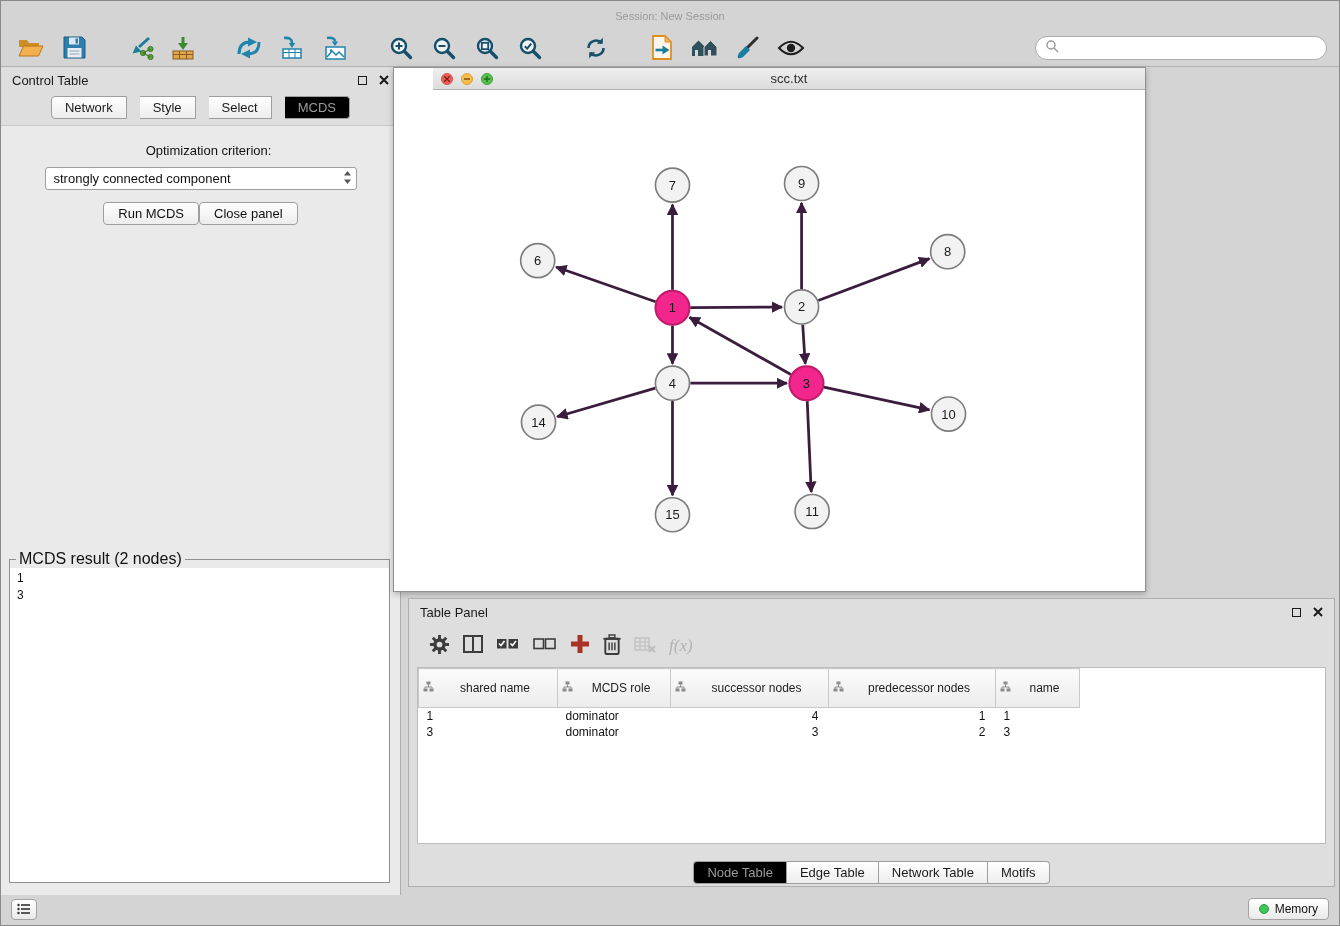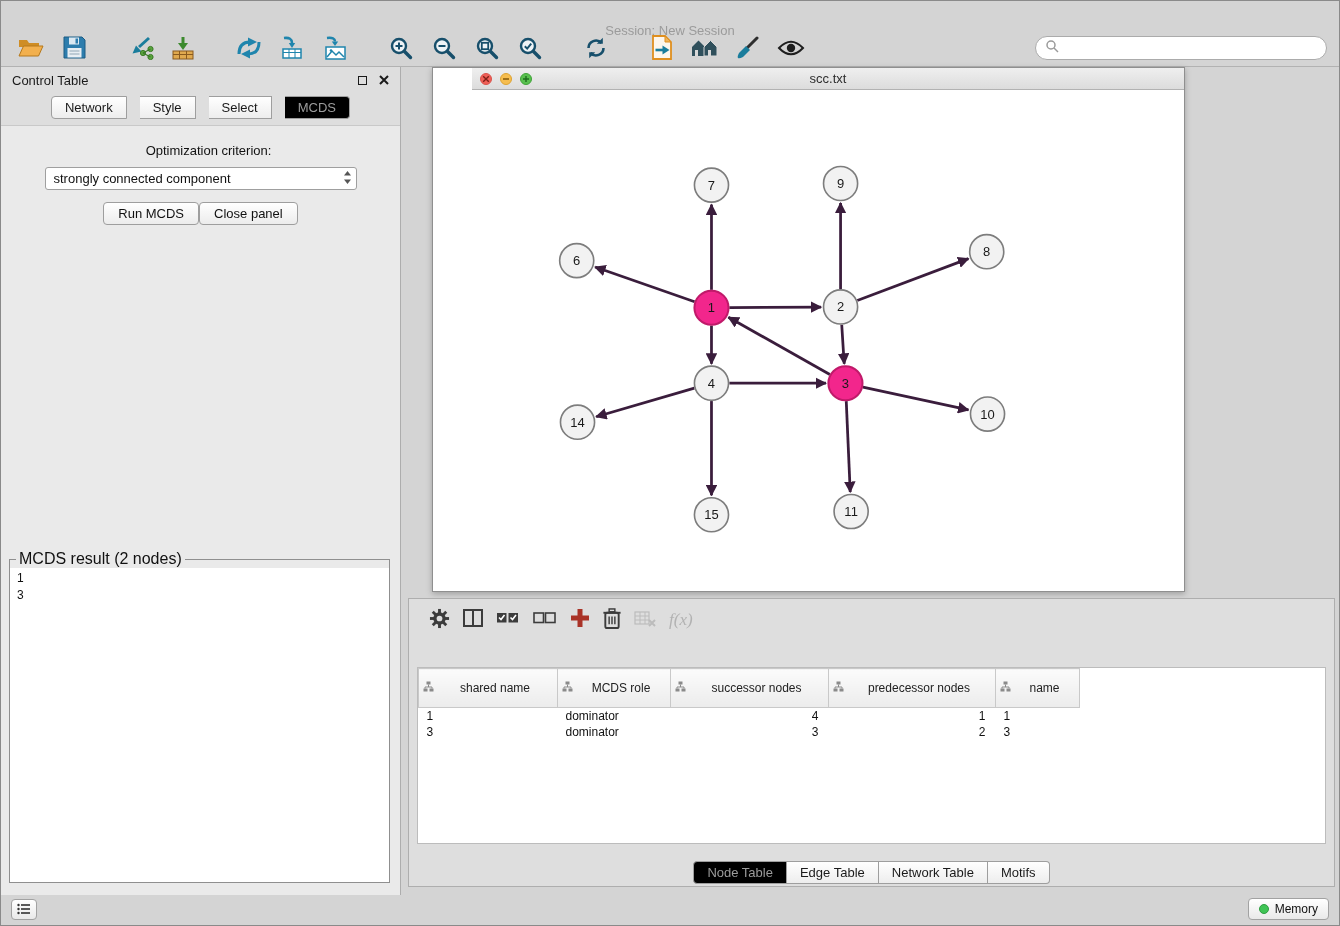--- a/index.html
+++ b/index.html
@@ -1,21 +1,21 @@
 <!DOCTYPE html>
 <html><head>
 <meta charset="utf-8">
 <style>
 *{margin:0;padding:0;box-sizing:border-box;}
 html,body{background:#666;}
 body{font-family:"Liberation Sans",sans-serif;}
 .app{position:relative;width:1340px;height:926px;background:#d4d4d4;overflow:hidden;border:1px solid #8a8a8a;}
 
 
-.titlebar{position:absolute;top:16px;left:0;right:0;height:28px;line-height:28px;text-align:center;font-size:13px;color:#9b9b9b;}
+.titlebar{position:absolute;top:1px;left:0;right:0;height:28px;line-height:28px;text-align:center;font-size:11px;color:#9b9b9b;}
 .toolbar{position:absolute;top:28px;left:0;right:0;height:38px;display:flex;align-items:center;padding:0 12px;gap:7px;border-bottom:1px solid #b2b2b2;}
 .tbtn{width:36px;height:30px;display:flex;align-items:center;justify-content:center;border-radius:4px;}
 .tgap{width:16px;}
 .search{margin-left:auto;width:292px;height:24px;border:1px solid #ababab;border-radius:12px;background:#fff;display:flex;align-items:center;padding:0 9px;gap:5px;}
 .search input{border:none;outline:none;flex:1;font-size:12px;background:transparent;color:#333;}
 
 
 .panel-header{height:26px;display:flex;align-items:center;padding:0 11px;font-size:13px;color:#1a1a1a;}
 .win-controls{margin-left:auto;display:flex;align-items:center;gap:12px;}
 .float-square{display:inline-block;width:9px;height:9px;border:1.5px solid #1a1a1a;}
@@ -31,21 +31,21 @@
 .opt-label{text-align:center;margin-top:17px;font-size:13px;color:#111;padding-left:16px;}
 .select{margin:9px auto 0;width:312px;height:23px;background:#fff;border:1px solid #9f9f9f;border-radius:3px;display:flex;align-items:center;padding:0 4px 0 8px;font-size:13px;color:#111;}
 .select-value{flex:1;overflow:hidden;white-space:nowrap;}
 .btn-row{display:flex;justify-content:center;margin-top:12px;}
 .mac-btn{font-family:"Liberation Sans",sans-serif;font-size:13px;color:#111;padding:3px 14px;background:linear-gradient(#ffffff,#ececec);border:1px solid #9e9e9e;border-radius:4px;}
 .result-box{position:absolute;left:8px;right:10px;top:424px;bottom:12px;border:1px solid #8f8f8f;padding:0;}
 .result-box legend{font-size:16px;color:#111;margin-left:6px;padding:0 3px;}
 .result-inner{width:100%;height:100%;background:#fff;font-size:12px;color:#111;line-height:17px;padding:2px 7px;white-space:pre-line;overflow:hidden;}
 
 
-.net-window{position:absolute;left:431px;top:66px;width:753px;height:525px;background:#fff;border:1px solid #8f8f8f;box-shadow:0 2px 6px rgba(0,0,0,.25);padding-left:39px;}
+.net-window{position:absolute;left:392px;top:66px;width:753px;height:525px;background:#fff;border:1px solid #8f8f8f;box-shadow:0 2px 6px rgba(0,0,0,.25);padding-left:39px;}
 .net-titlebar{position:relative;height:22px;background:linear-gradient(#efefef,#dcdcdc);border-bottom:1px solid #b2b2b2;display:flex;align-items:center;padding:0 8px;}
 .traffic{display:flex;gap:8px;z-index:2;}
 .light{width:12px;height:12px;border-radius:50%;display:flex;align-items:center;justify-content:center;}
 .light.red{background:#f05f57;border:1px solid #d9534b;}
 .light.yellow{background:#f6bd4e;border:1px solid #dda332;}
 .light.green{background:#58c04e;border:1px solid #3fa338;}
 .net-title{position:absolute;left:0;right:0;text-align:center;font-size:13px;color:#2e2e2e;}
 .net-body{position:absolute;top:23px;left:0;right:0;bottom:0;background:#fff;}
 .graph{width:100%;height:100%;display:block;}
 .node-label{font-family:"Liberation Sans",sans-serif;font-size:16px;fill:#1a1a1a;text-anchor:middle;}
@@ -340,20 +340,29 @@
             <g>
               <circle cx="515" cy="461" r="21" fill="#f2f2f2" stroke="#7d7d7d" stroke-width="2"></circle>
               <text x="515" y="466.5" class="node-label">11</text>
             </g>
           </g>
       </svg>
     </div>
   </div>
 
   <div class="table-panel">
+    <div class="panel-header">
+      <span>Table Panel</span>
+      <span class="win-controls">
+        <span><span class="float-square"></span></span>
+        <span><svg width="10" height="10" viewBox="0 0 10 10">
+              <path d="M1 1 L9 9 M9 1 L1 9" stroke="#1a1a1a" stroke-width="2"></path>
+            </svg></span>
+      </span>
+    </div>
     <div class="tp-toolbar">
       <span><svg width="21" height="21" viewBox="0 0 22 22">
             <g fill="#3c3c3c">
               <rect x="9.5" y="1" width="3" height="20"></rect>
               <rect x="1" y="9.5" width="20" height="3"></rect>
               <g transform="rotate(45 11 11)">
                 <rect x="9.5" y="1" width="3" height="20"></rect>
                 <rect x="1" y="9.5" width="20" height="3"></rect>
               </g>
               <circle cx="11" cy="11" r="6.5"></circle>

